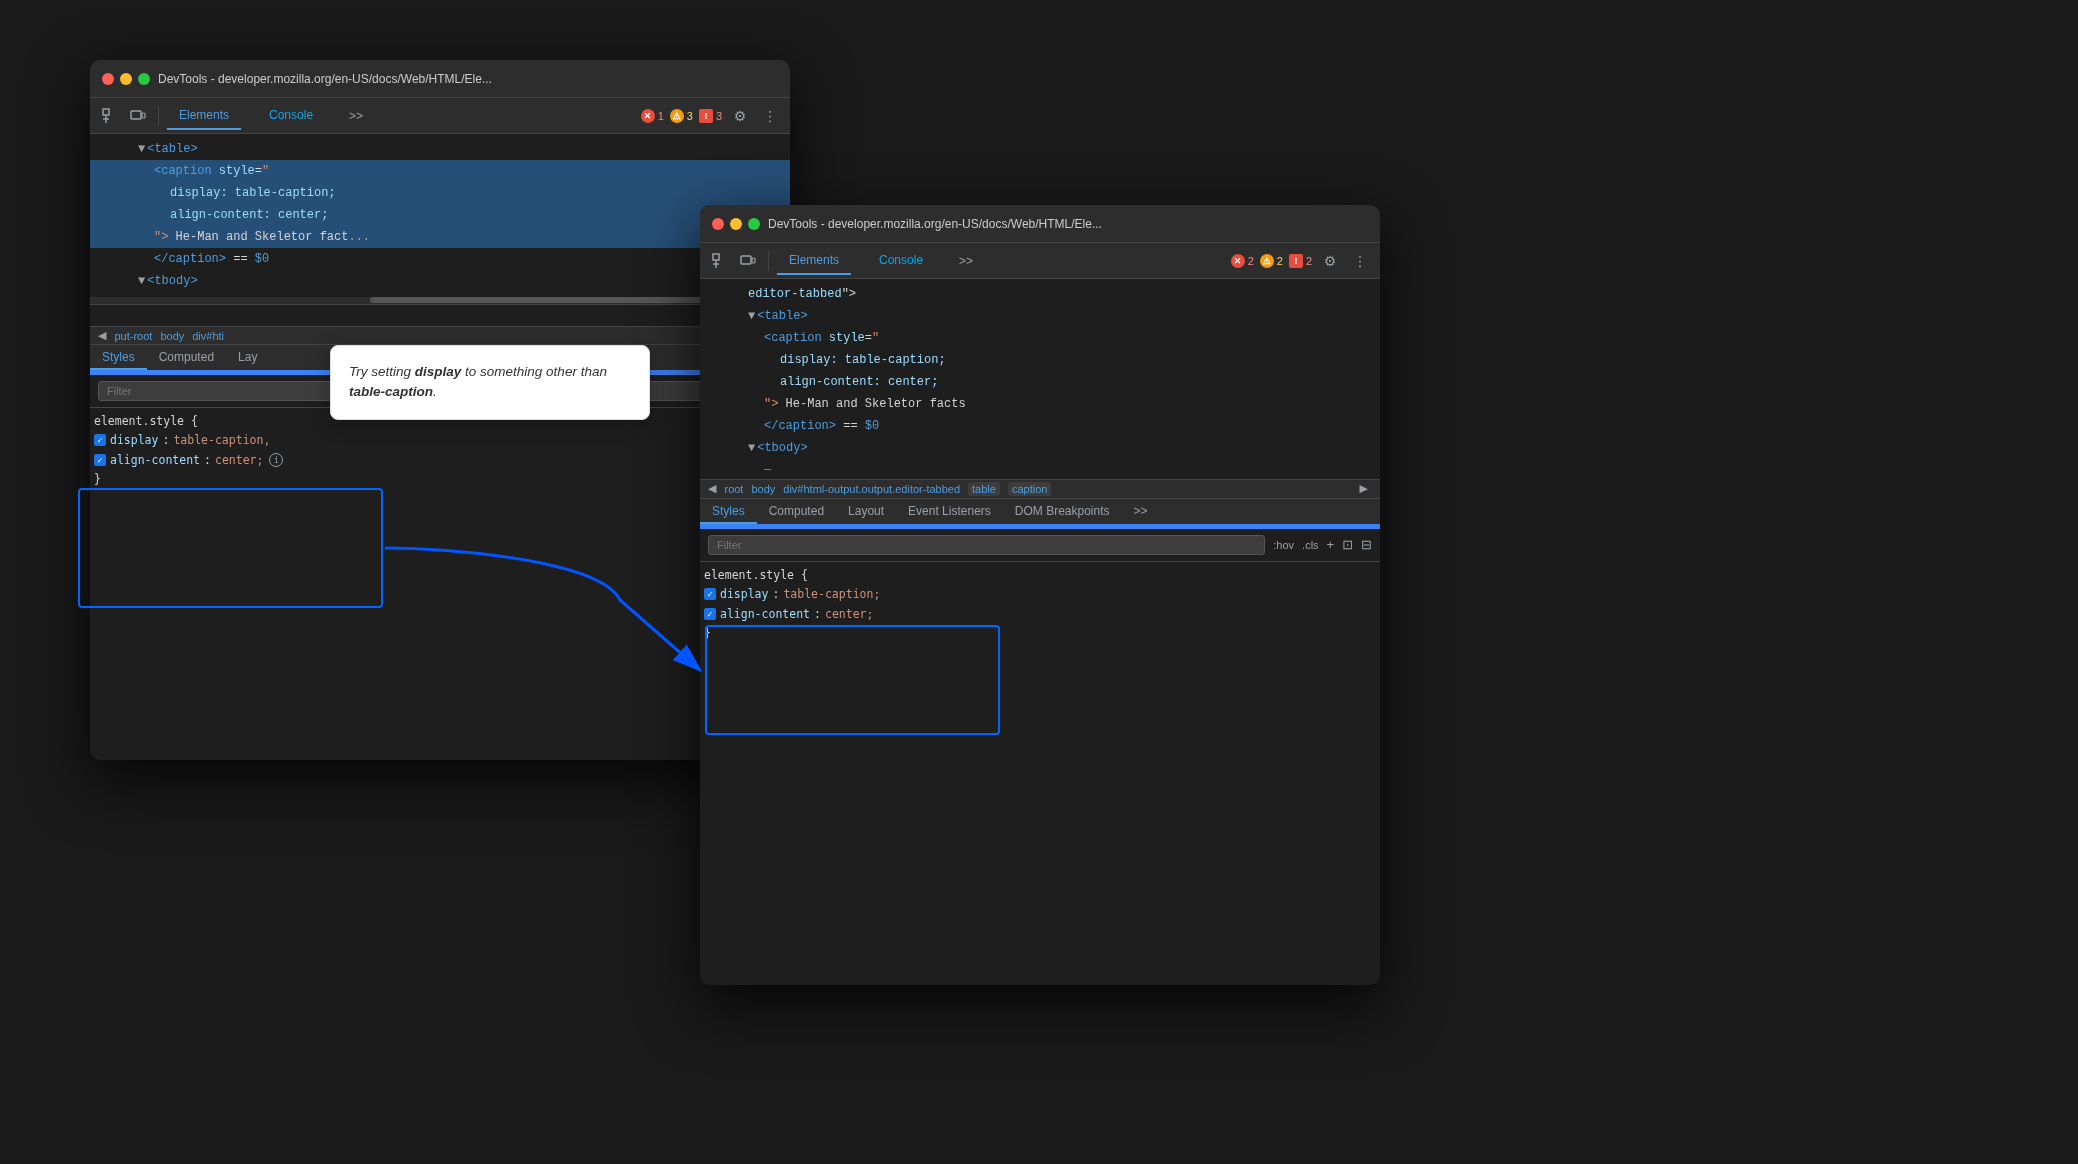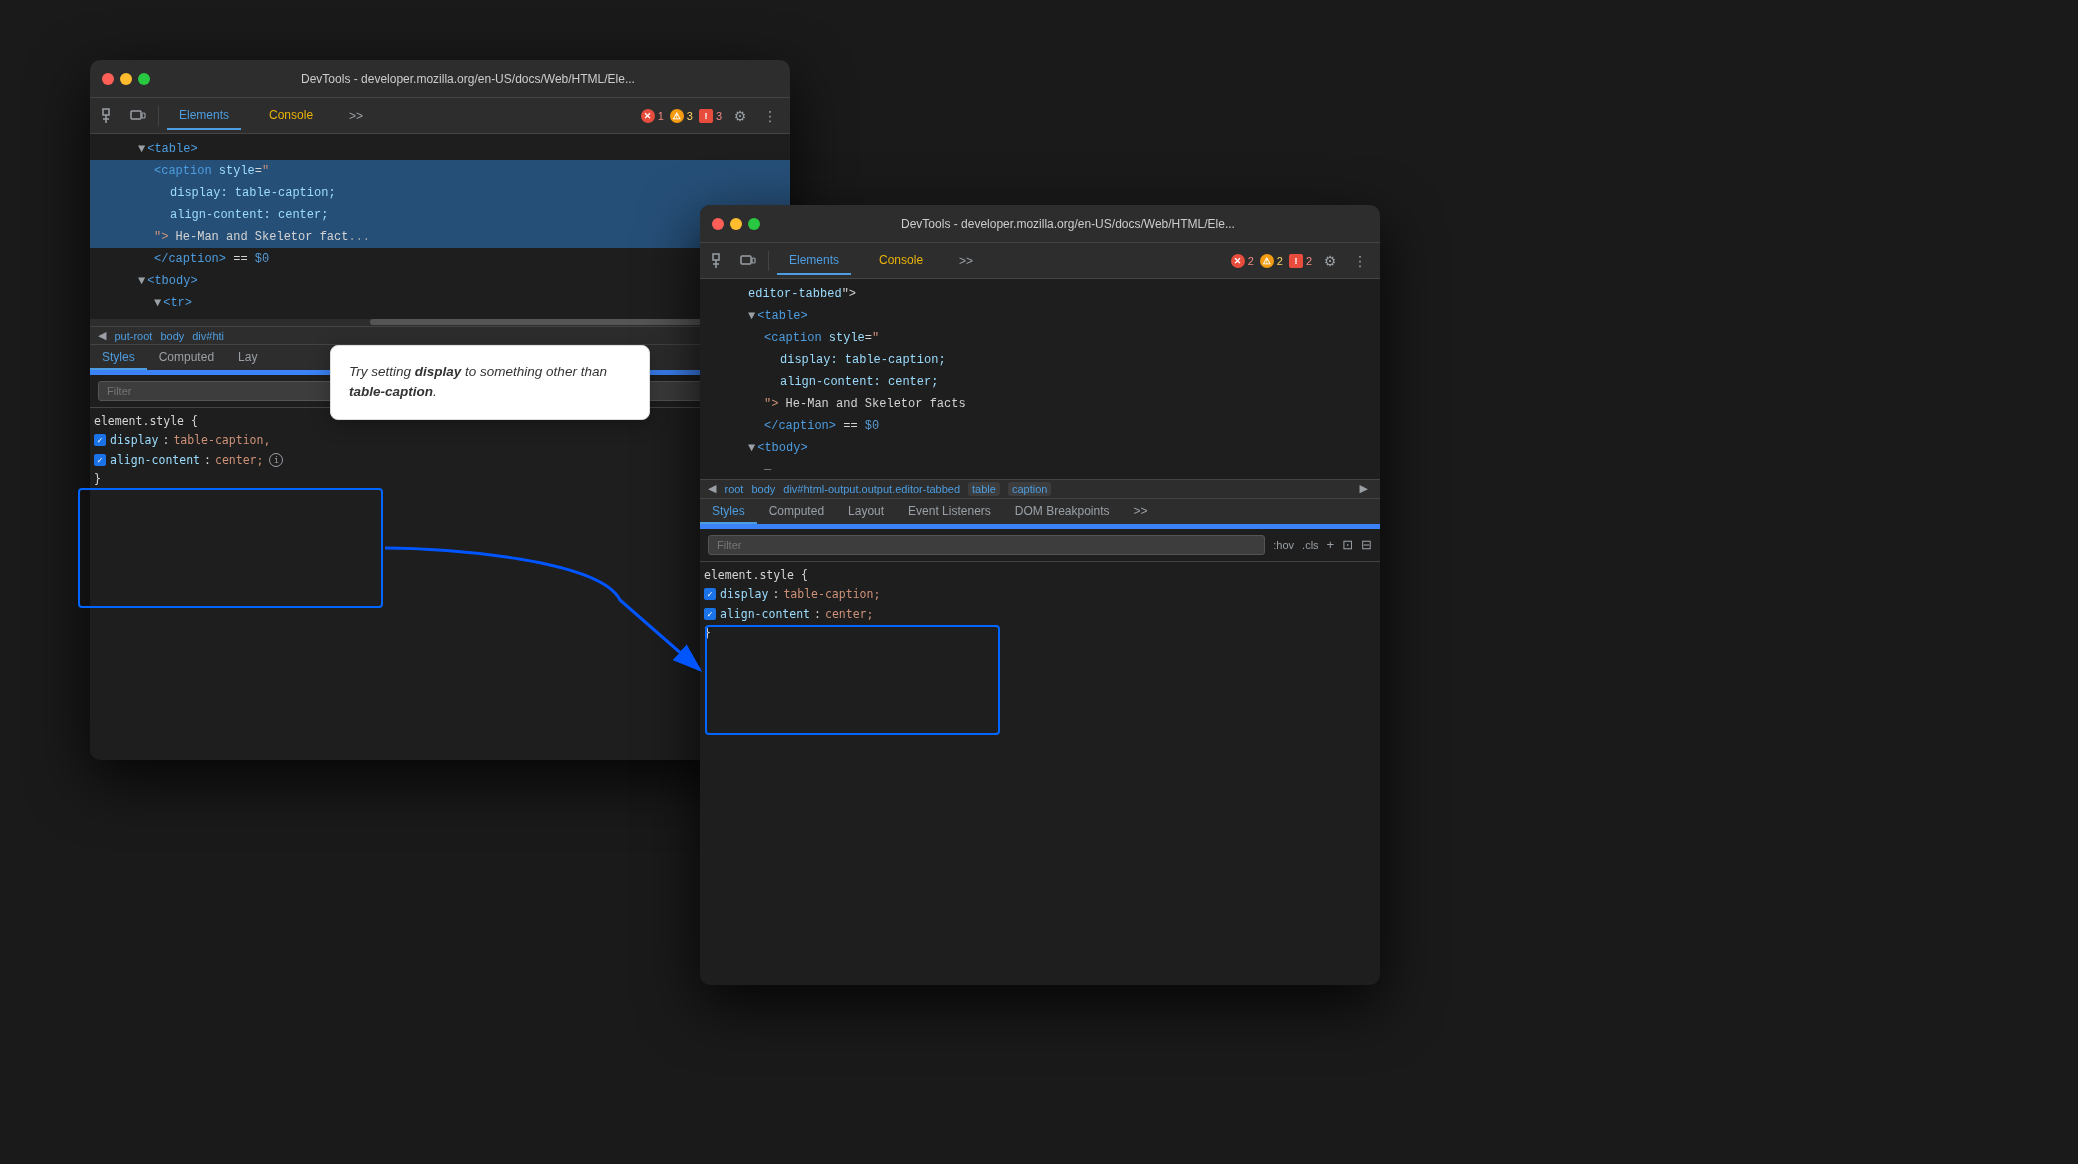--- a/index.html
+++ b/index.html
@@ -44,21 +44,20 @@
       cursor: pointer;
     }
     .tl-red { background: #ff5f57; }
     .tl-yellow { background: #febc2e; }
     .tl-green { background: #28c840; }
 
     .window-title {
       color: #ccc;
       font-size: 12px;
       flex: 1;
-      text-align: center;
       white-space: nowrap;
       overflow: hidden;
       text-overflow: ellipsis;
     }
 
     
     .devtools-toolbar {
       background: #2d2d2d;
       height: 36px;
       display: flex;
@@ -90,21 +89,21 @@
     .tab-bar {
       display: flex;
       align-items: center;
       flex: 1;
       gap: 16px;
     }
 
     .tab {
       padding: 6px 12px;
       font-size: 12px;
-      color: #eab308;
+      color: #0ea5e9;
       cursor: pointer;
       border-bottom: 2px solid transparent;
       white-space: nowrap;
     }
 
     .tab.active {
       color: #4d9de0;
       border-bottom: 2px solid #4d9de0;
     }
 
@@ -450,23 +449,20 @@
           <span class="html-attr">align-content: center;</span>
         </div>
         <div class="html-line indent-3 selected">
           <span class="html-string">"&gt;</span> He-Man and Skeletor fact<span style="color:#9aa0a6">...</span>
         </div>
         <div class="html-line indent-3">
           <span class="html-tag">&lt;/caption&gt;</span> == <span class="html-pseudo">$0</span>
         </div>
         <div class="html-line indent-2">
           <span class="triangle">▼</span><span class="html-tag">&lt;tbody&gt;</span>
-        </div>
-        <div class="html-line indent-3">
-          <span class="triangle">▼</span><span class="html-tag">&lt;tr&gt;</span>
         </div>
       </div>
       <div class="scrollbar-area">
         <div class="scrollbar-thumb"></div>
       </div>
     </div>
 
     <div class="breadcrumb-bar">
       <span class="breadcrumb-nav">◀</span>
       <span class="breadcrumb-item">put-root</span>

